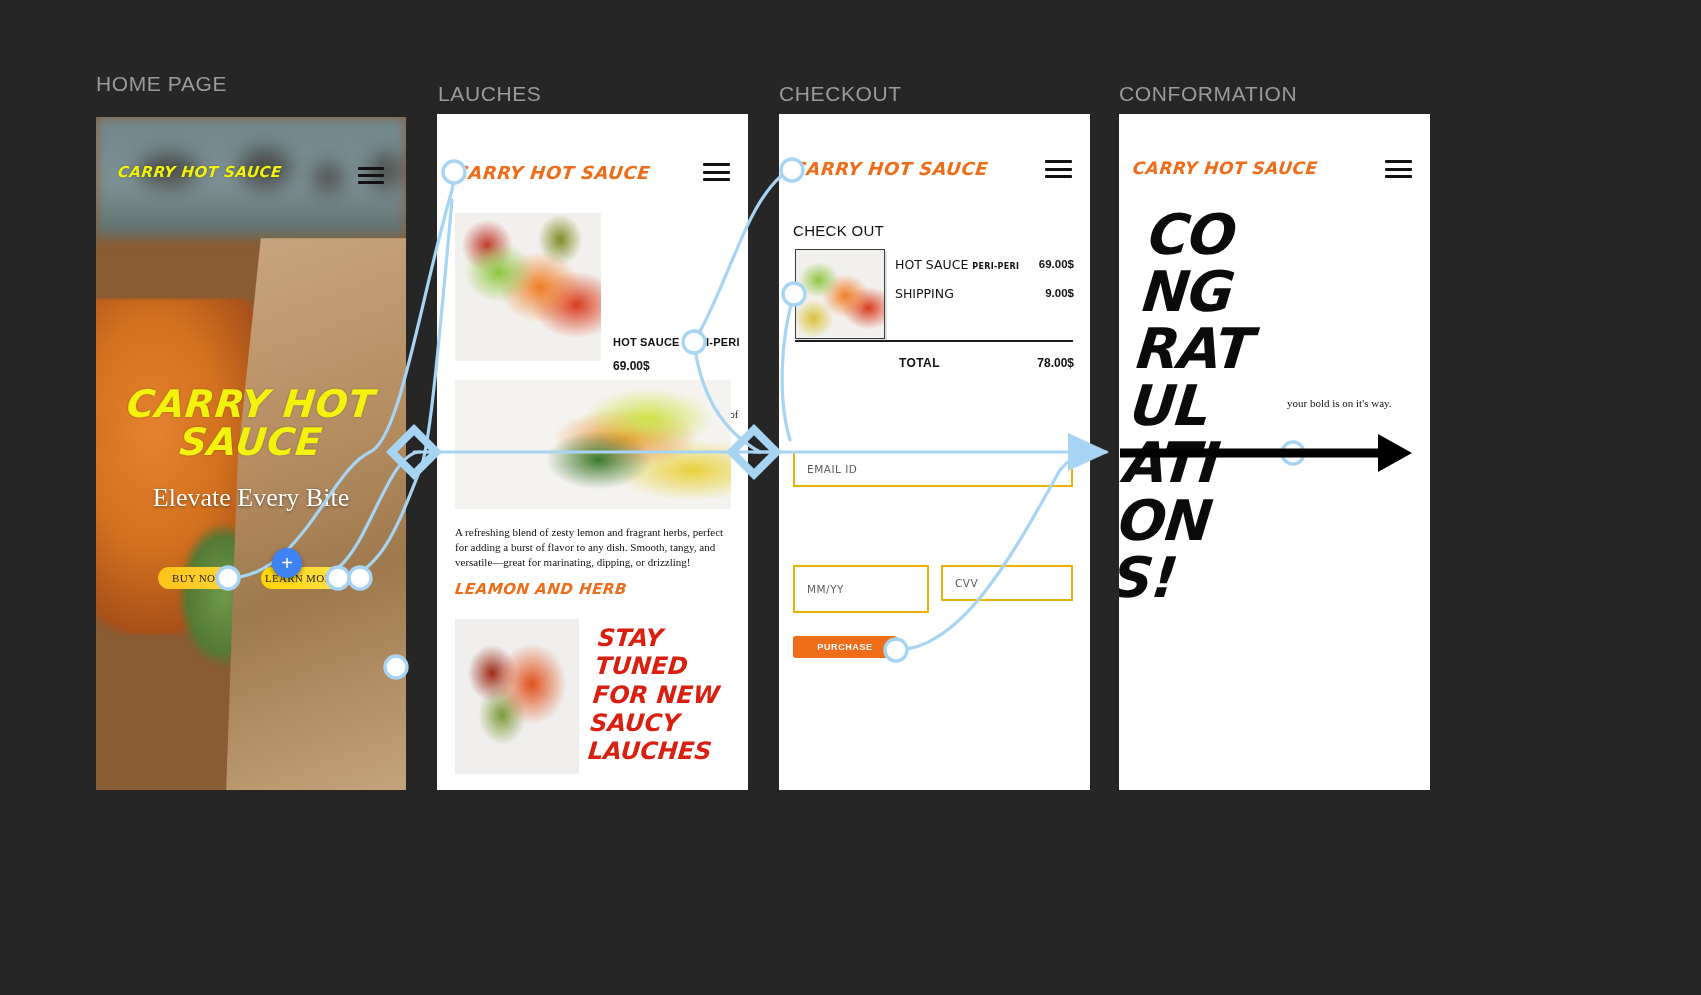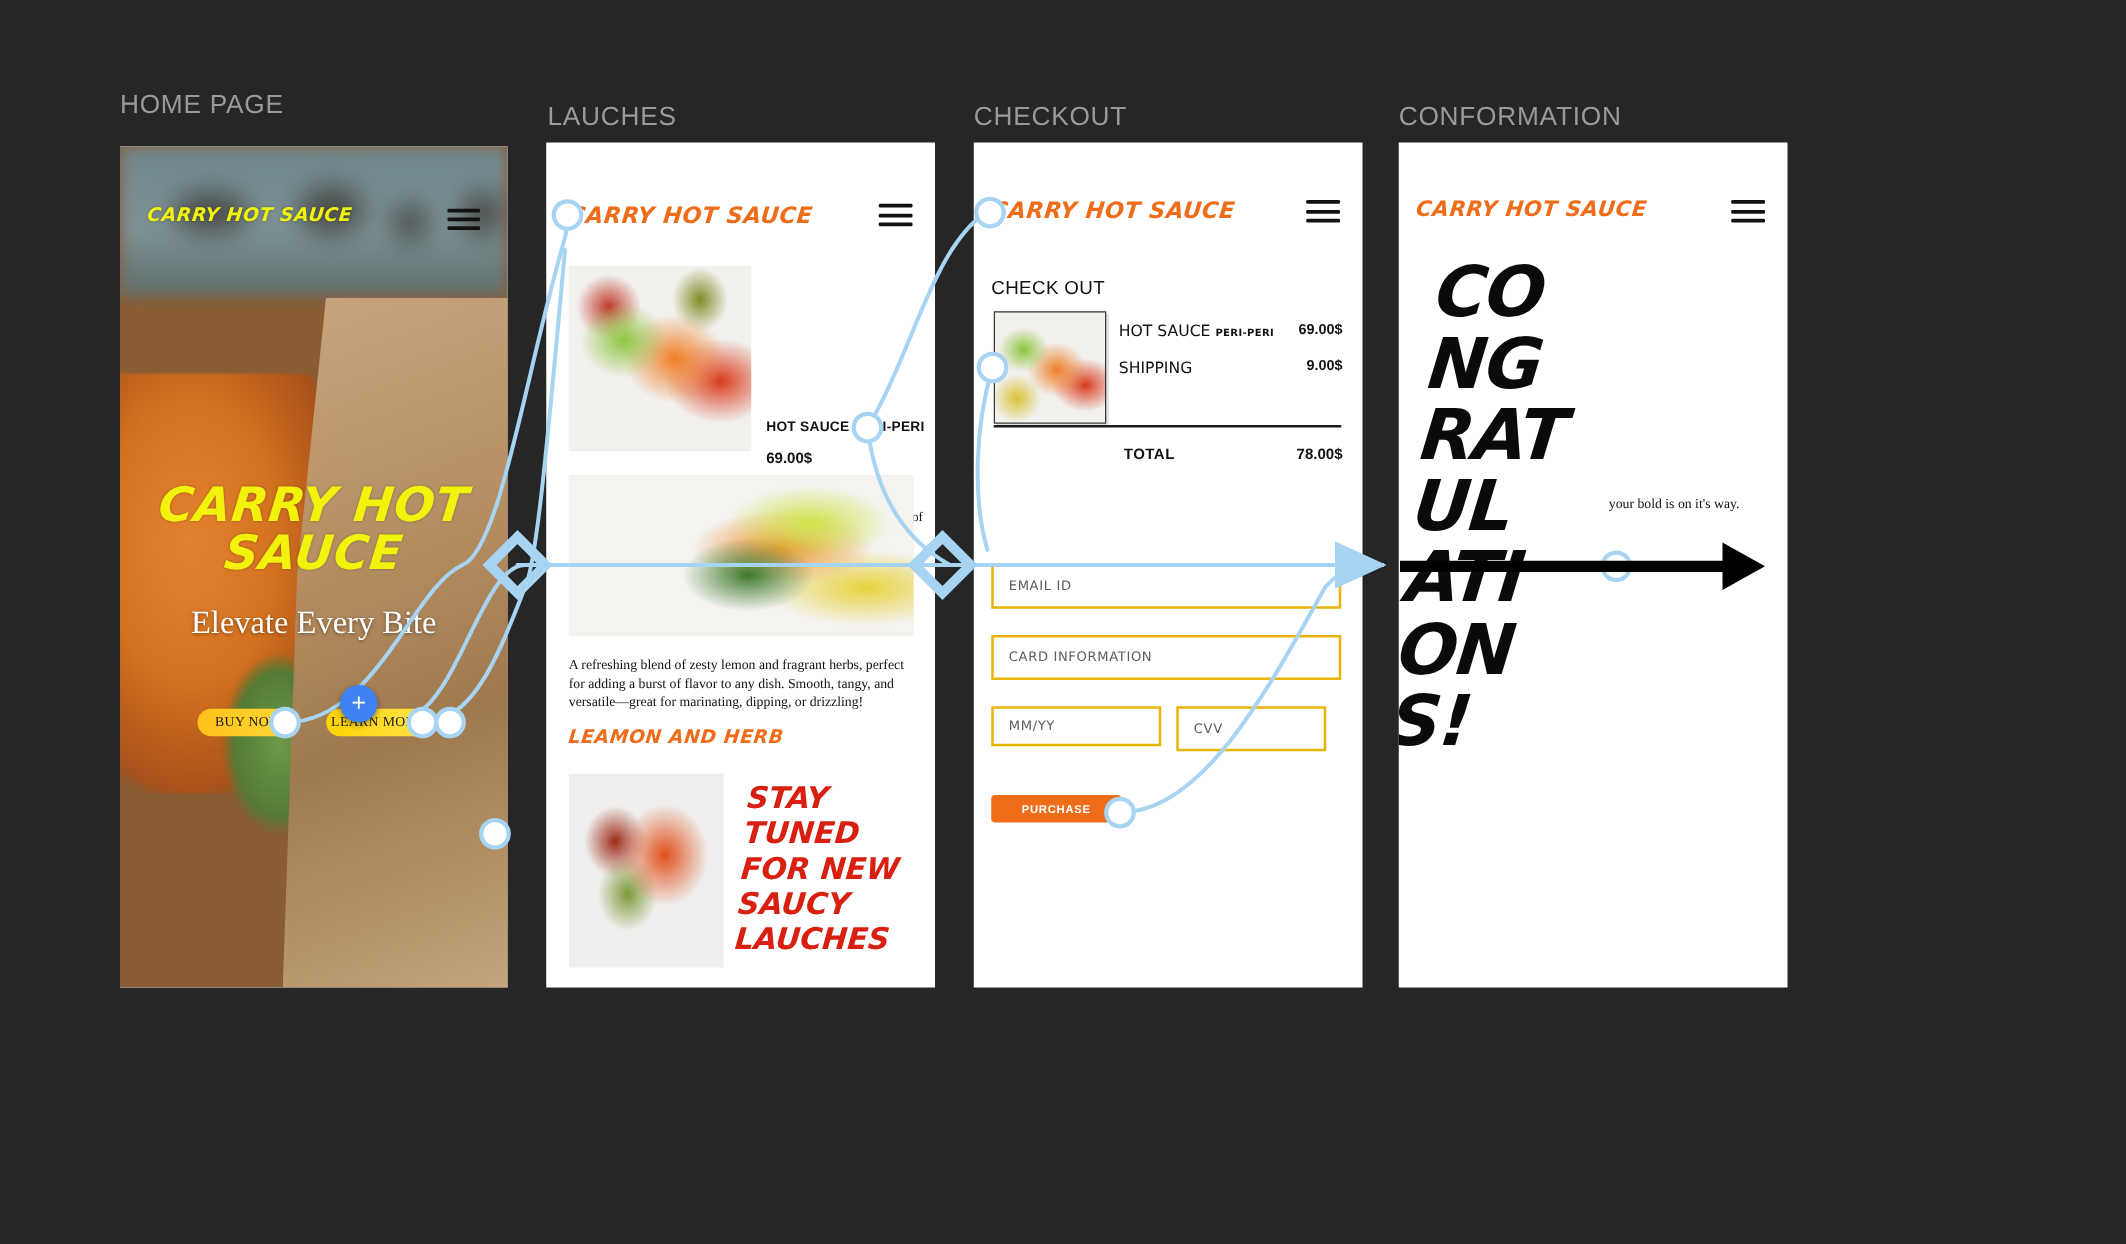--- a/index.html
+++ b/index.html
@@ -311,23 +311,22 @@
       <span>SHIPPING</span>
     </div>
     <div class="co-row-val" style="right:16px; top:173px;">9.00$</div>
 
     <div class="co-rule" style="top:226px;"></div>
 
     <div class="co-total-label" style="top:242px;">TOTAL</div>
     <div class="co-total-val" style="top:242px;">78.00$</div>
 
     <div class="co-field" style="left:14px; top:337px; width:280px; height:36px;">EMAIL ID</div>
-    <div class="co-field" style="left:14px; top:394px; width:280px; height:36px;">CARD INFORMATION</div>
-    <div class="co-field" style="left:14px; top:451px; width:136px; height:32px;">MM/YY</div>
-    <div class="co-field" style="left:162px; top:451px; width:120px; height:36px;">CVV</div>
+    <div class="co-field" style="left:14px; top:451px; width:136px; height:48px;">MM/YY</div>
+    <div class="co-field" style="left:162px; top:451px; width:132px; height:36px;">CVV</div>
 
     <div id="btn-purchase-checkout">PURCHASE</div>
   </div>
 
   <div class="frame" id="frame-conf">
     <div class="brand brand-orange cf-logo">CARRY HOT SAUCE</div>
     <div class="hamburger" style="right:18px; top:46px; width:27px; height:18px;">
       <span style="height:3px;"></span>
         <span style="height:3px;"></span>
         <span style="height:3px;"></span>

